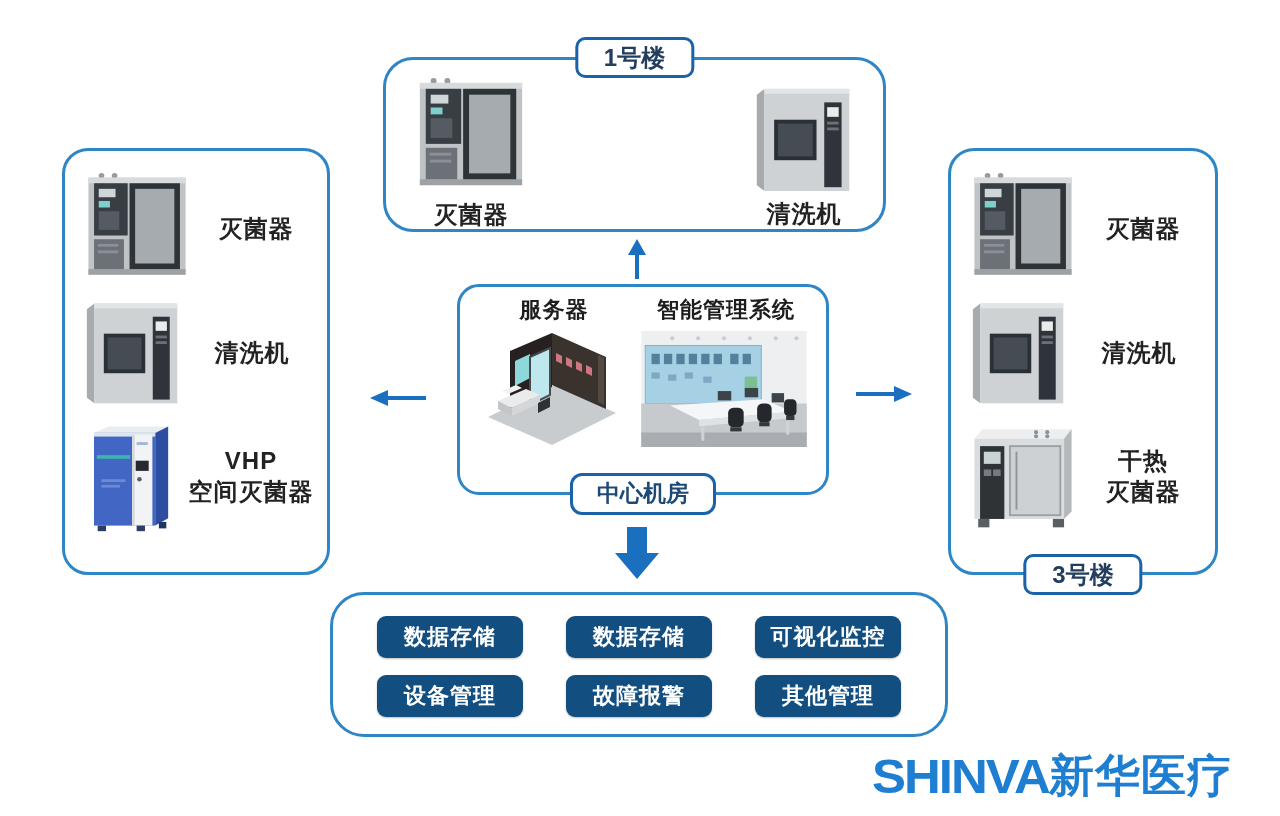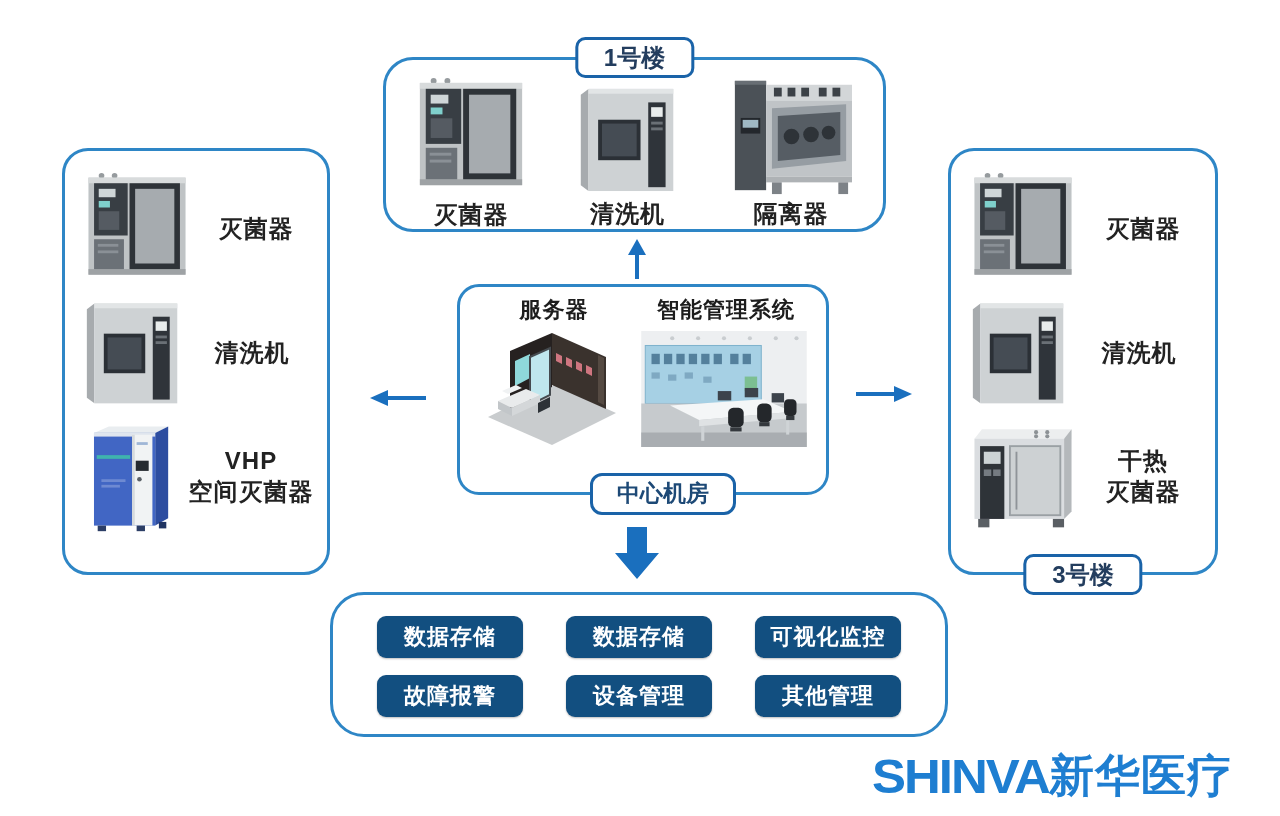--- a/index.html
+++ b/index.html
@@ -16,21 +16,21 @@
   .box-bottom{left:330px;top:592px;width:618px;height:145px;border-radius:34px;}
   
   .pill{
     position:absolute;left:50%;transform:translateX(-50%);
     background:#fff;border:3px solid #1a63a8;border-radius:10px;
     padding:2px 26px;font-size:24px;font-weight:bold;color:#233d5e;
     white-space:nowrap;line-height:1.3;z-index:3;
   }
   .pill-top{top:-23px;}
   .pill-bottom{bottom:-23px;}
-  .center-pill{border-radius:12px;padding:3px 24px;font-size:23px;color:#1d4976;margin-left:20px;}
+  .center-pill{border-radius:12px;padding:3px 24px;font-size:23px;color:#1d4976;}
   
   .machines-row{display:flex;justify-content:space-between;padding:15px 26px 0;}
   .machine-fig{display:flex;flex-direction:column;align-items:center;margin:0;}
   .caption{font-size:24px;font-weight:bold;color:#222;margin-top:3px;letter-spacing:1px;line-height:1.2;text-align:center;}
   
   .side-col{display:flex;flex-direction:column;height:100%;box-sizing:border-box;padding:16px 8px 34px 16px;justify-content:space-between;}
   .side-row{display:flex;align-items:center;flex:1;}
   .side-caption{flex:1;text-align:center;font-size:24px;font-weight:bold;color:#222;line-height:1.3;letter-spacing:1px;}
   .side-caption span{display:block;}
   
@@ -209,26 +209,20 @@
             <use href="#sym-sterilizer"></use>
           </svg>
         <figcaption class="caption">灭菌器</figcaption>
       </figure>
       <figure class="machine-fig">
         <svg width="106" height="116" viewBox="0 0 110 120" style="margin-top:6px">
             <use href="#sym-washer"></use>
           </svg>
         <figcaption class="caption">清洗机</figcaption>
       </figure>
-      <figure class="machine-fig">
-        <svg width="132" height="122" viewBox="0 0 135 125">
-            <use href="#sym-isolator"></use>
-          </svg>
-        <figcaption class="caption">隔离器</figcaption>
-      </figure>
     </div>
   </div>
 
   <div class="group box-left">
     <div class="side-col">
       <div class="side-row">
         <svg width="112" height="117" viewBox="0 0 120 125">
             <use href="#sym-sterilizer"></use>
           </svg>
         <div class="side-caption">
@@ -296,22 +290,22 @@
         <use href="#sym-controlroom"></use>
       </svg>
     <div class="pill pill-bottom center-pill">中心机房</div>
   </div>
 
   <div class="group box-bottom">
     <div class="btn-grid">
       <div class="func-btn">数据存储</div>
       <div class="func-btn">数据存储</div>
       <div class="func-btn">可视化监控</div>
+      <div class="func-btn">设备管理</div>
       <div class="func-btn">故障报警</div>
-      <div class="func-btn">设备管理</div>
       <div class="func-btn">其他管理</div>
     </div>
   </div>
 
   <svg class="arrow" style="left:620px;top:237px" width="34" height="44">
     <line x1="17" y1="42" x2="17" y2="14" stroke="#1a6fbe" stroke-width="4"></line>
     <polygon points="17,2 8,18 26,18" fill="#1a6fbe"></polygon>
   </svg>
   <svg class="arrow" style="left:368px;top:385px" width="62" height="26">
     <line x1="58" y1="13" x2="16" y2="13" stroke="#1a6fbe" stroke-width="4"></line>

